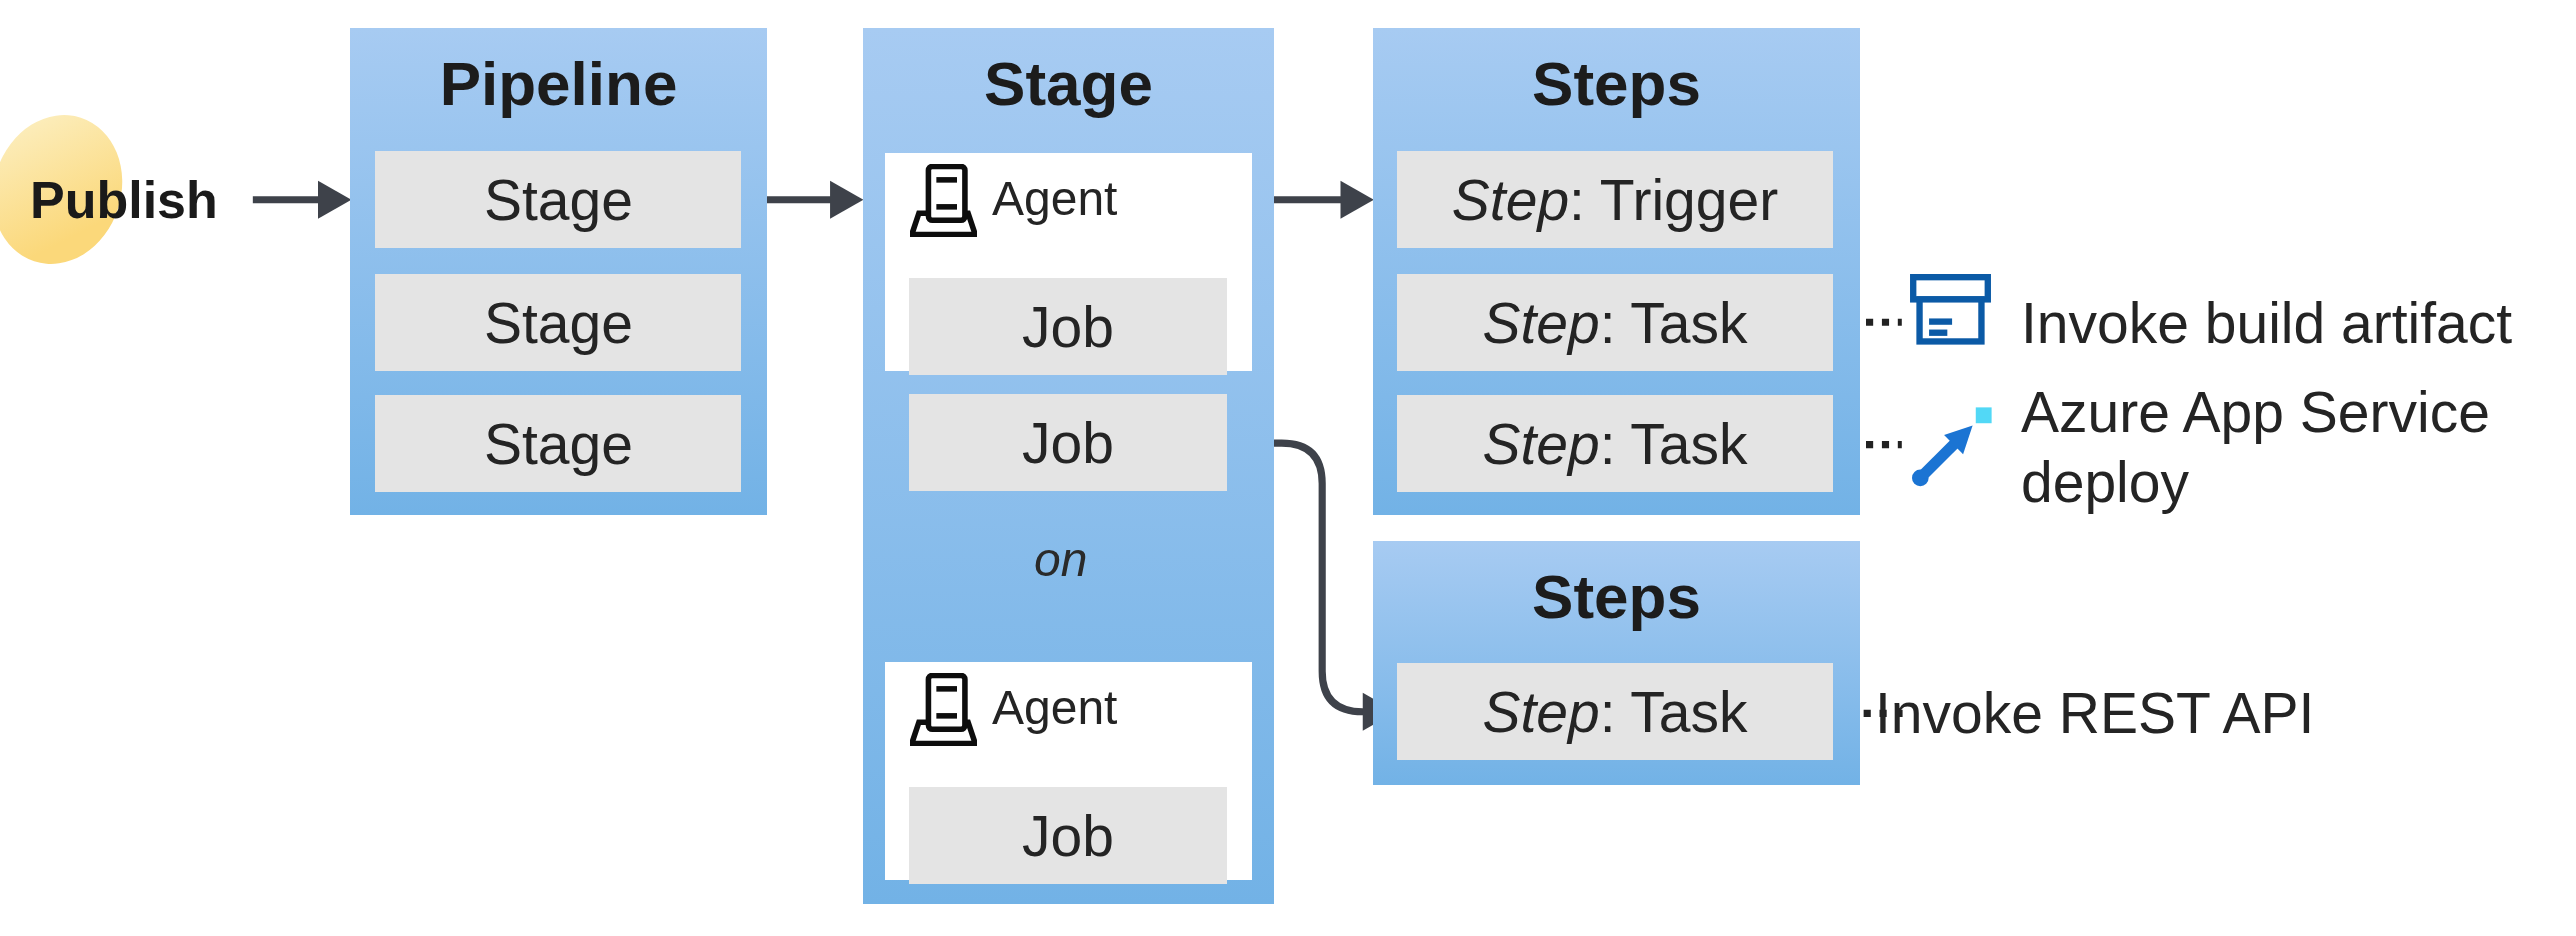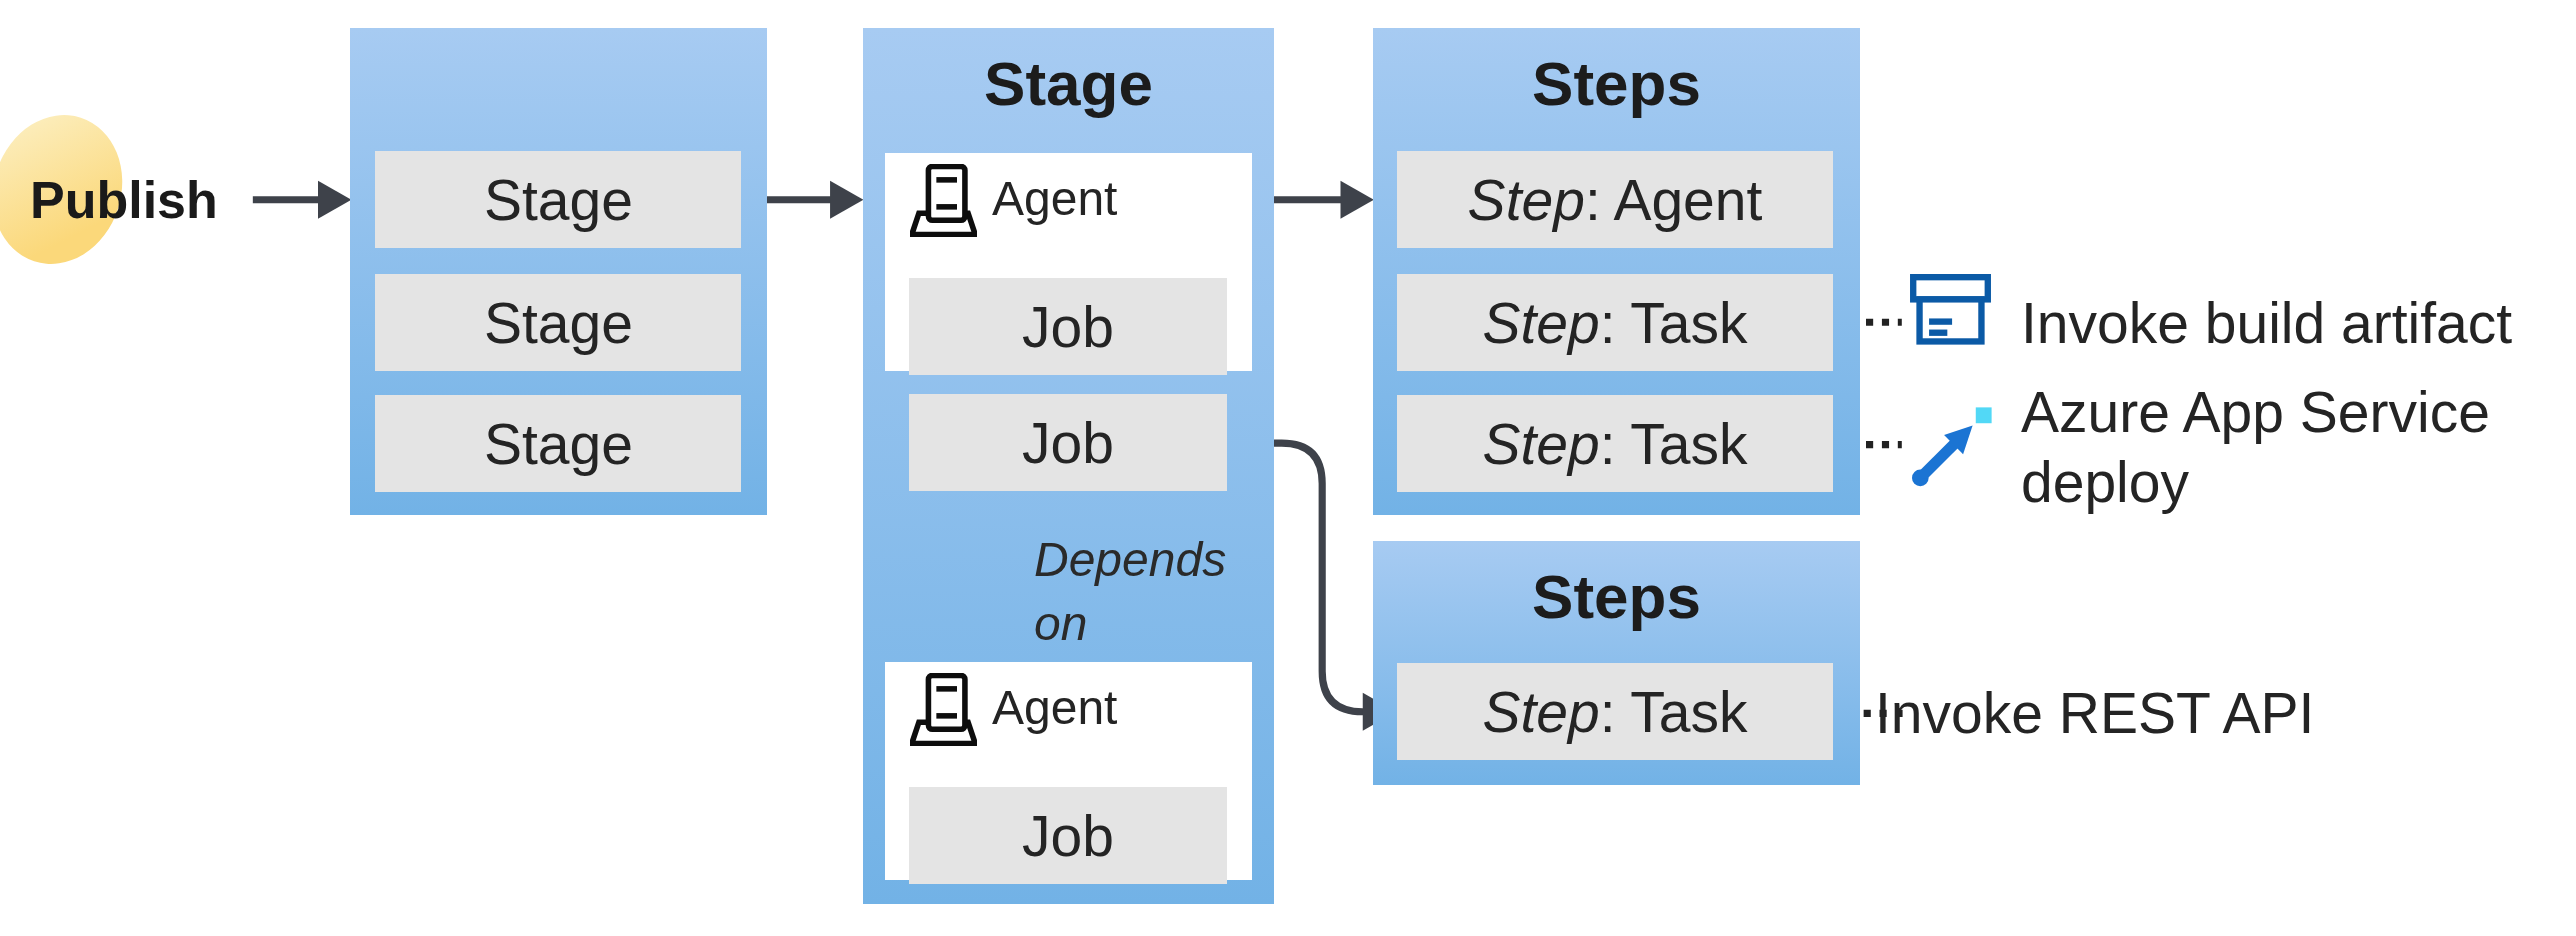--- a/index.html
+++ b/index.html
@@ -92,20 +92,21 @@
 
     <line class="conn-dot" x1="2307" y1="405" x2="2392" y2="405"></line>
     <line class="conn-dot" x1="2307" y1="559" x2="2392" y2="559"></line>
     <line class="conn-dot" x1="2304" y1="897" x2="2398" y2="897"></line>
   </svg>
 
   <div class="trigger-ellipse"></div>
   <div class="trigger-label">Publish</div>
 
   <section class="blue-box" style="left:350px;top:28px;width:417px;height:487px;">
+    <div class="box-title">Pipeline</div>
     <div class="row" style="left:25.4px;top:123px;width:366px;">Stage</div>
     <div class="row" style="left:25.4px;top:246px;width:366px;">Stage</div>
     <div class="row" style="left:25.4px;top:367px;width:366px;">Stage</div>
   </section>
 
   <section class="blue-box" style="left:863px;top:28px;width:411px;height:876px;">
     <div class="box-title">Stage</div>
 
     <div class="white-box" style="left:22px;top:125px;width:367px;height:218px;">
       <svg class="abs" style="left:25.4px;top:11px;" width="67" height="73" viewBox="0 0 84 92">
@@ -126,29 +127,28 @@
         <rect class="agent-stroke" x="23" y="3" width="46" height="68" rx="5"></rect>
         <line class="agent-bar" x1="33" y1="20" x2="59" y2="20"></line>
         <line class="agent-bar" x1="33" y1="54" x2="59" y2="54"></line>
       </svg>
       <div class="agent-label">Agent</div>
       <div class="row" style="left:24px;top:125px;width:318px;">Job</div>
     </div>
   </section>
 
   <div class="depends">
-    <div>Depends</div>
     <div>on</div>
   </div>
 
   <section class="blue-box" style="left:1373px;top:28px;width:487px;height:487px;">
     <div class="box-title">Steps</div>
     <div class="row" style="left:24px;top:123px;width:436px;">
       <span class="it">Step</span>
-        <span>: Agent</span>
+        <span>: Trigger</span>
     </div>
     <div class="row" style="left:24px;top:246px;width:436px;">
       <span class="it">Step</span>
         <span>: Task</span>
     </div>
     <div class="row" style="left:24px;top:367px;width:436px;">
       <span class="it">Step</span>
         <span>: Task</span>
     </div>
   </section>

